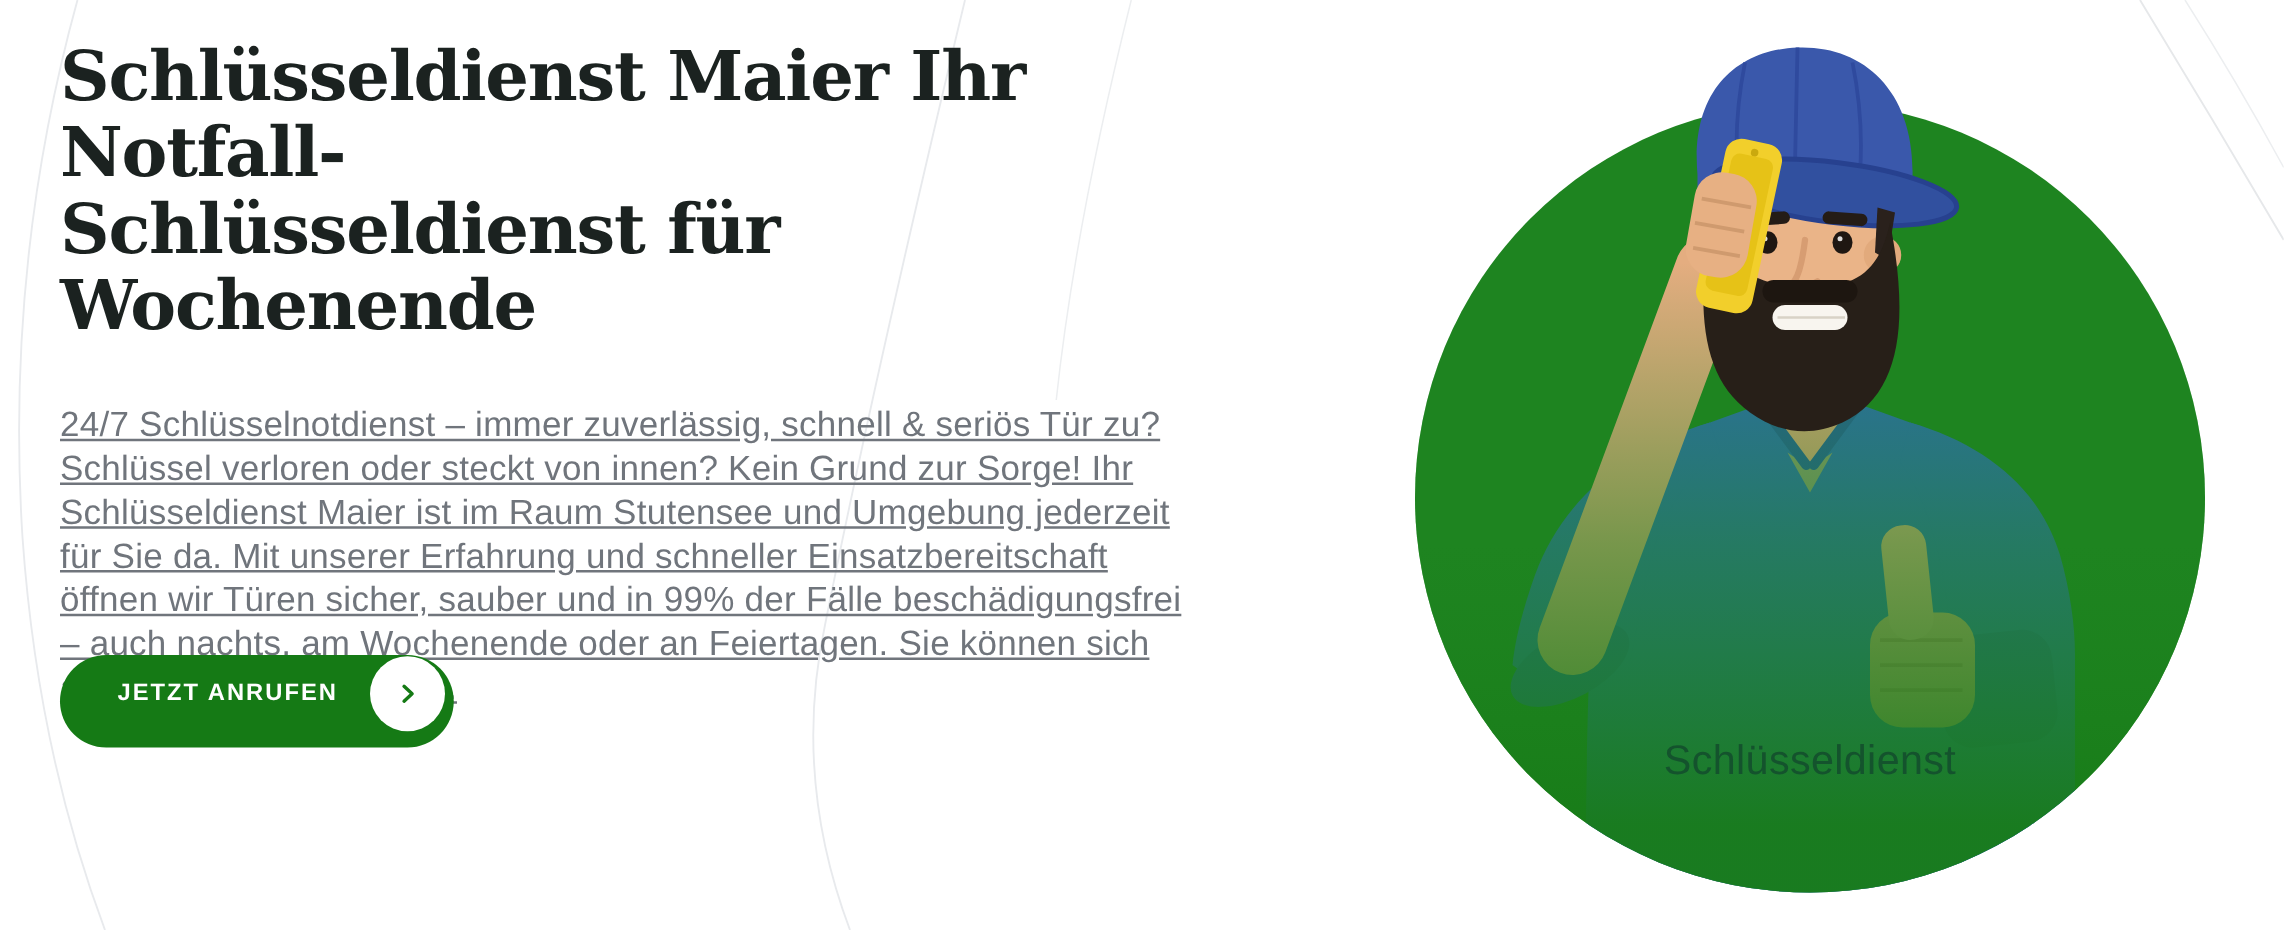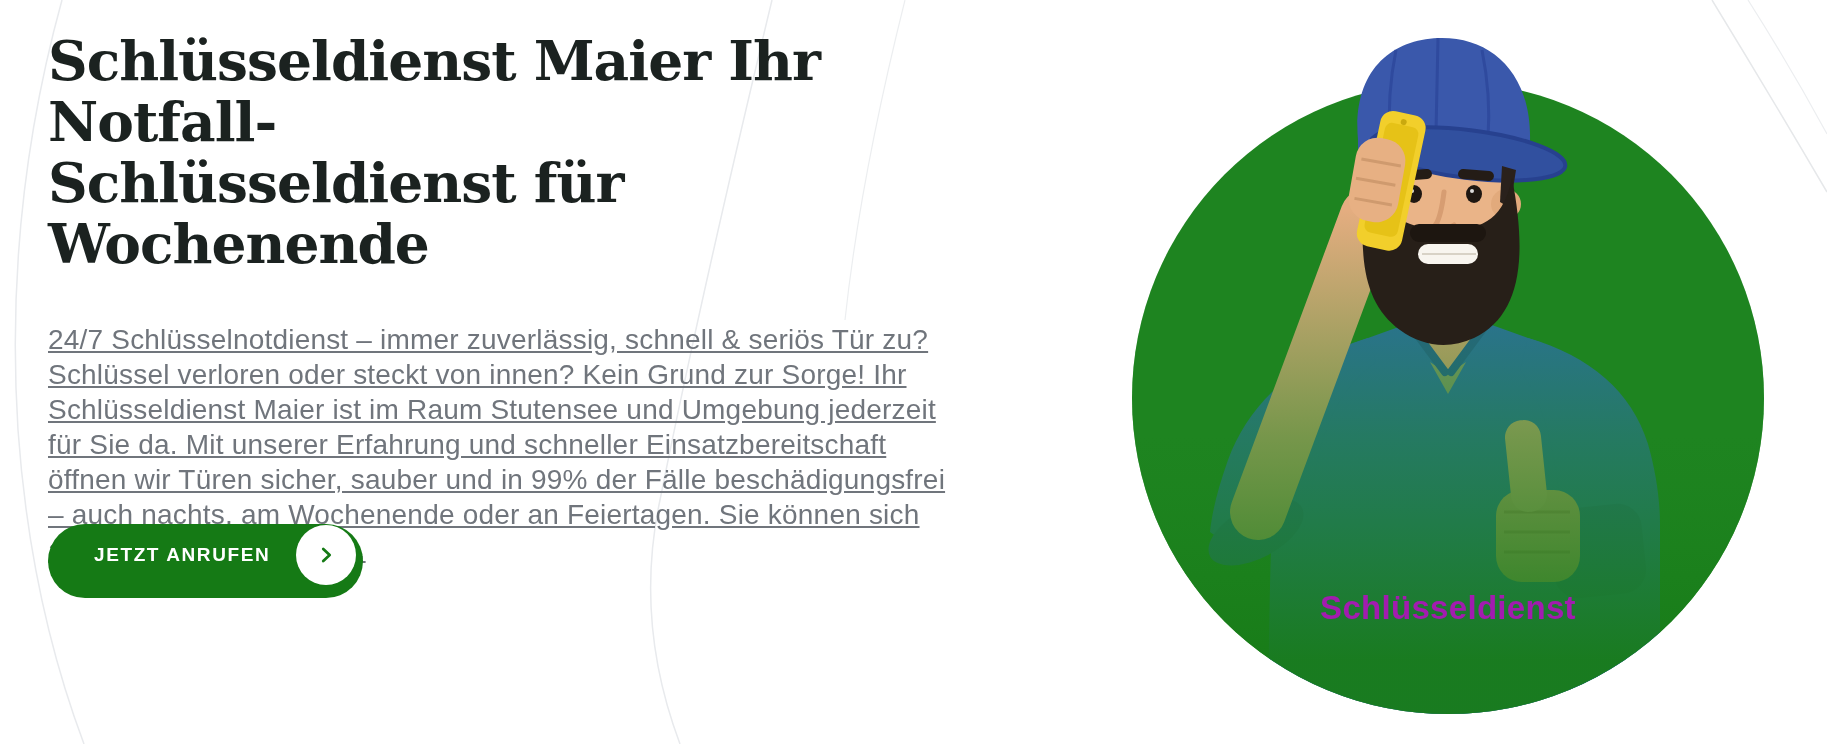--- a/index.html
+++ b/index.html
@@ -35,21 +35,21 @@
   .cta-circle {
     width:60px; height:60px; border-radius:50%; background:#ffffff;
     display:flex; align-items:center; justify-content:center;
   }
 
   
   .visual { position:absolute; left:1100px; top:20px; width:700px; height:700px; z-index:1; }
   .visual svg { display:block; }
   .visual-badge {
     position:absolute; left:148px; top:566px; width:400px;
-    text-align:center; color:#a21caf; font-weight:700;
+    text-align:center; color:#14532d; font-weight:400;
     font-size:33px; line-height:43px; letter-spacing:0.3px; z-index:2;
   }
 </style>
 </head>
 <body>
 
 <svg class="bg-lines" width="1827" height="744" viewBox="0 0 1827 744" fill="none">
   <path d="M 62 0 Q 4 210 18 430 Q 30 600 84 744" stroke="#e8eaed" stroke-width="1.5"></path>
   <path d="M 772 0 Q 700 300 660 500 Q 634 622 680 744" stroke="#e8eaed" stroke-width="1.5"></path>
   <path d="M 905 0 Q 860 180 845 320" stroke="#eceef0" stroke-width="1.2"></path>

